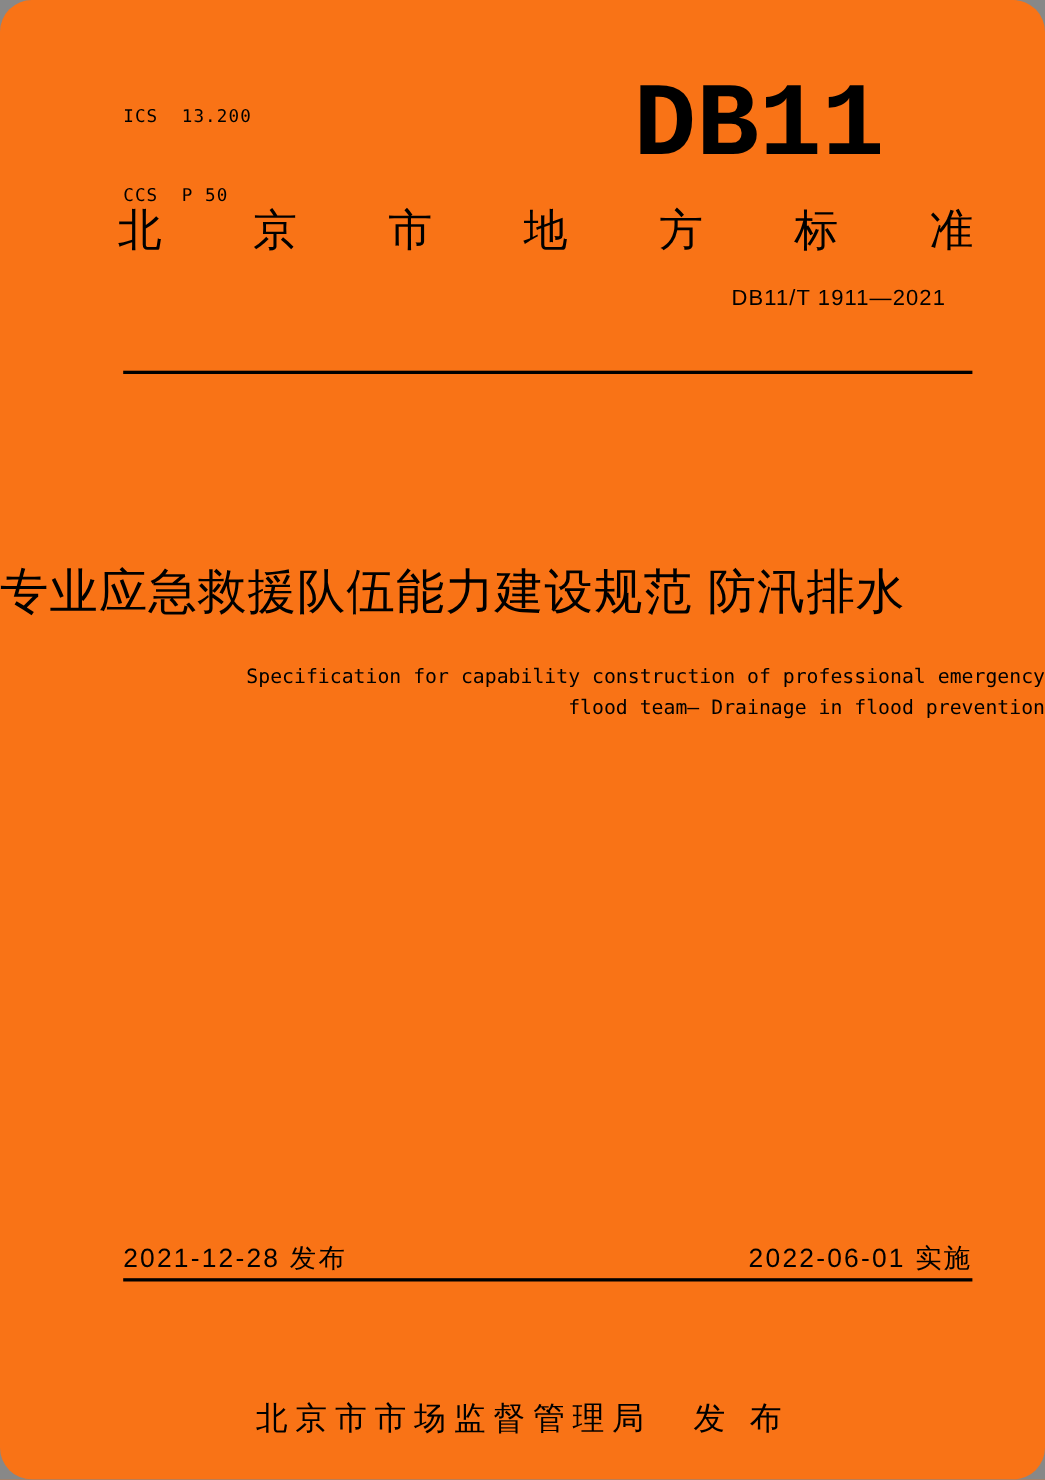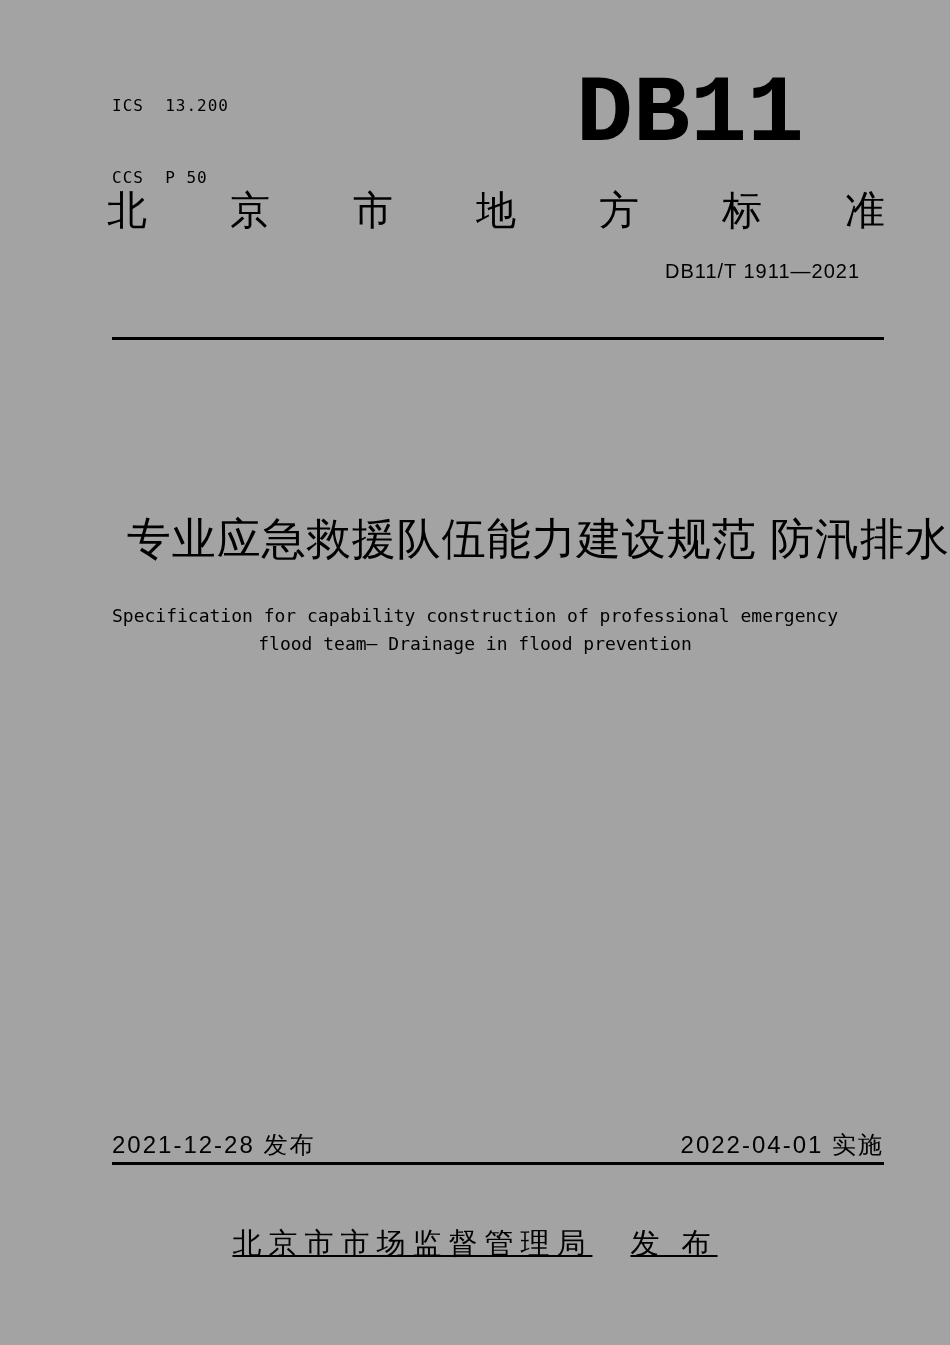--- a/index.html
+++ b/index.html
@@ -2,24 +2,25 @@
 <html><head>
 <meta charset="utf-8">
 <style>
   * { margin: 0; padding: 0; box-sizing: border-box; }
   html, body { background: #888; }
   .page {
     position: relative;
     width: 950px;
     height: 1345px;
     margin: 0 auto;
-    background: #a3a3a3;
+    background: #f97316;
     color: #000000;
     font-family: "Liberation Sans", sans-serif;
     overflow: hidden;
+    border-radius: 29px;
   }
 
   
   .ics-block {
     position: absolute;
     left: 112px;
     top: 46px;
     font-family: "DejaVu Sans Mono", monospace;
     font-size: 16px;
     line-height: 24px;
@@ -72,34 +73,34 @@
   }
   .rule-top { top: 337px; }
   .rule-bottom { top: 1162px; }
 
   
   .doc-title {
     position: absolute;
     left: 0;
     top: 514px;
     width: 100%;
-    text-align: right;
+    text-align: left;
     font-size: 44px;
     font-weight: 500;
     line-height: 50px;
     letter-spacing: 1px;
   }
 
   
   .doc-subtitle {
     position: absolute;
     left: 0;
     top: 602px;
     width: 100%;
-    text-align: center;
+    text-align: right;
     font-family: "DejaVu Sans Mono", monospace;
     font-size: 18px;
     line-height: 28px;
   }
 
   
   .dates-row {
     position: absolute;
     left: 112px;
     top: 1131px;
@@ -117,25 +118,24 @@
     position: absolute;
     left: 0;
     top: 1226px;
     width: 100%;
     display: flex;
     justify-content: center;
     align-items: flex-end;
     font-size: 29px;
     line-height: 34px;
     font-weight: 500;
-    text-decoration: underline;
   }
   .publisher-name { letter-spacing: 7px; }
   .publisher-gap { display: inline-block; width: 38px; }
-  .publisher-action { letter-spacing: 7px; white-space: pre; }
+  .publisher-action { letter-spacing: 7px; white-space: pre; margin-top: 47px; }
 </style>
 </head>
 <body>
 
 <div class="page">
 
   <div class="ics-block">
     <div>ICS  13.200</div>
     <div>CCS  P 50</div>
   </div>
@@ -158,21 +158,21 @@
 
   <div class="doc-title">专业应急救援队伍能力建设规范 防汛排水</div>
 
   <div class="doc-subtitle">
     <div>Specification for capability construction of professional emergency</div>
     <div>flood team— Drainage in flood prevention</div>
   </div>
 
   <div class="dates-row">
     <span>2021-12-28 发布</span>
-    <span>2022-04-01 实施</span>
+    <span>2022-06-01 实施</span>
   </div>
 
   <div class="rule rule-bottom"></div>
 
   <div class="publisher-row">
     <span class="publisher-name">北京市市场监督管理局</span>
     <span class="publisher-gap"></span>
     <span class="publisher-action">发 布</span>
   </div>
 

